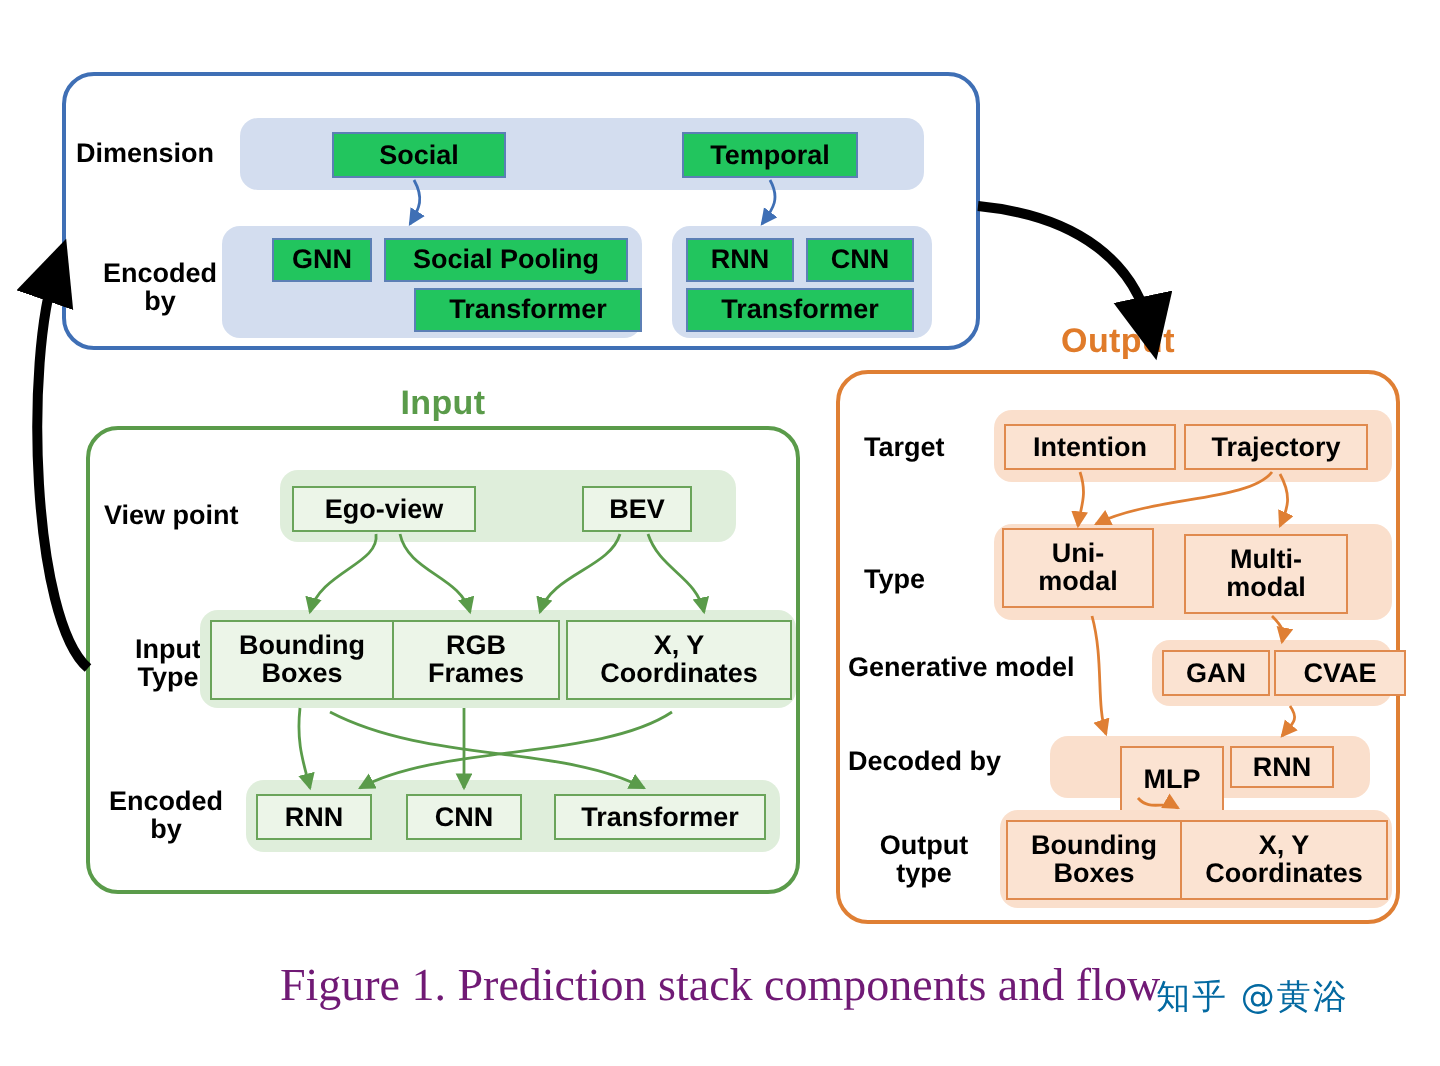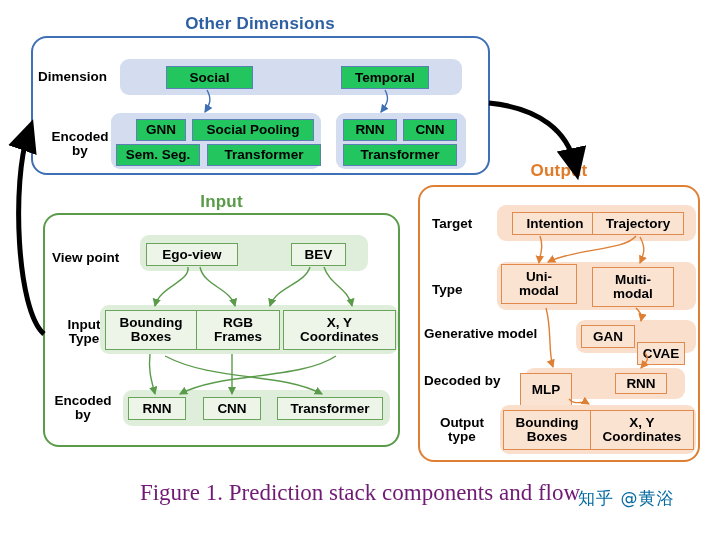--- a/index.html
+++ b/index.html
@@ -44,21 +44,20 @@
   #caption{position:absolute;left:0;top:480px;width:720px;text-align:center;
            font-family:"Liberation Serif",serif;font-size:23px;color:#701a75;}
   #watermark{position:absolute;left:578px;top:487px;font-size:17px;
              color:#0369a1;font-family:"DejaVu Sans",sans-serif;letter-spacing:1px;}
 </style>
 </head>
 <body>
 
 <div class="canvas">
 
-  <div class="grp-title" id="t-other">Other Dimensions</div>
   <div class="outer" id="box-other"></div>
 
   <div class="rowlbl" style="left:38px;top:70px;width:84px;">Dimension</div>
   <div class="rowlbl ctr" style="left:38px;top:130px;width:84px;">
     <div>Encoded</div>
     <div>by</div>
   </div>
 
   <div class="band blue" style="left:120px;top:59px;width:342px;height:36px;"></div>
   <div class="node blue" style="left:166px;top:66px;width:87px;height:23px;">
@@ -67,23 +66,20 @@
   <div class="node blue" style="left:341px;top:66px;width:88px;height:23px;">
     <span>Temporal</span>
   </div>
 
   <div class="band blue" style="left:111px;top:113px;width:210px;height:56px;"></div>
   <div class="node blue" style="left:136px;top:119px;width:50px;height:22px;">
     <span>GNN</span>
   </div>
   <div class="node blue" style="left:192px;top:119px;width:122px;height:22px;">
     <span>Social Pooling</span>
-  </div>
-  <div class="node blue" style="left:116px;top:144px;width:84px;height:22px;">
-    <span>Sem. Seg.</span>
   </div>
   <div class="node blue" style="left:207px;top:144px;width:114px;height:22px;">
     <span>Transformer</span>
   </div>
 
   <div class="band blue" style="left:336px;top:113px;width:130px;height:56px;"></div>
   <div class="node blue" style="left:343px;top:119px;width:54px;height:22px;">
     <span>RNN</span>
   </div>
   <div class="node blue" style="left:403px;top:119px;width:54px;height:22px;">
@@ -145,47 +141,47 @@
   <div class="rowlbl" style="left:432px;top:217px;width:66px;">Target</div>
   <div class="rowlbl" style="left:432px;top:283px;width:66px;">Type</div>
   <div class="rowlbl" style="left:424px;top:327px;width:140px;">Generative model</div>
   <div class="rowlbl" style="left:424px;top:374px;width:104px;">Decoded by</div>
   <div class="rowlbl ctr" style="left:428px;top:416px;width:68px;">
     <div>Output</div>
     <div>type</div>
   </div>
 
   <div class="band orange" style="left:497px;top:205px;width:199px;height:36px;"></div>
-  <div class="node orange" style="left:502px;top:212px;width:86px;height:23px;margin-left:10px;">
+  <div class="node orange" style="left:502px;top:212px;width:86px;height:23px;">
     <span>Intention</span>
   </div>
   <div class="node orange" style="left:592px;top:212px;width:92px;height:23px;">
     <span>Trajectory</span>
   </div>
 
   <div class="band orange" style="left:497px;top:262px;width:199px;height:48px;"></div>
   <div class="node orange" style="left:501px;top:264px;width:76px;height:40px;flex-direction:column;">
     <span>Uni-</span>
     <span>modal</span>
   </div>
   <div class="node orange" style="left:592px;top:267px;width:82px;height:40px;flex-direction:column;">
     <span>Multi-</span>
     <span>modal</span>
   </div>
 
   <div class="band orange" style="left:576px;top:320px;width:120px;height:33px;"></div>
   <div class="node orange" style="left:581px;top:325px;width:54px;height:23px;">
     <span>GAN</span>
   </div>
-  <div class="node orange" style="left:637px;top:342px;width:48px;height:23px;text-align:center;">
+  <div class="node orange" style="left:637px;top:325px;width:66px;height:23px;text-align:center;">
     <span>CVAE</span>
   </div>
 
   <div class="band orange" style="left:525px;top:368px;width:160px;height:31px;"></div>
-  <div class="node orange" style="left:520px;top:373px;width:52px;height:33px;text-align:right;">
+  <div class="node orange" style="left:560px;top:373px;width:52px;height:33px;text-align:right;">
     <span>MLP</span>
   </div>
   <div class="node orange" style="left:615px;top:373px;width:52px;height:21px;">
     <span>RNN</span>
   </div>
 
   <div class="band orange" style="left:500px;top:405px;width:196px;height:49px;"></div>
   <div class="node orange" style="left:503px;top:410px;width:88px;height:40px;flex-direction:column;">
     <span>Bounding</span>
     <span>Boxes</span>

